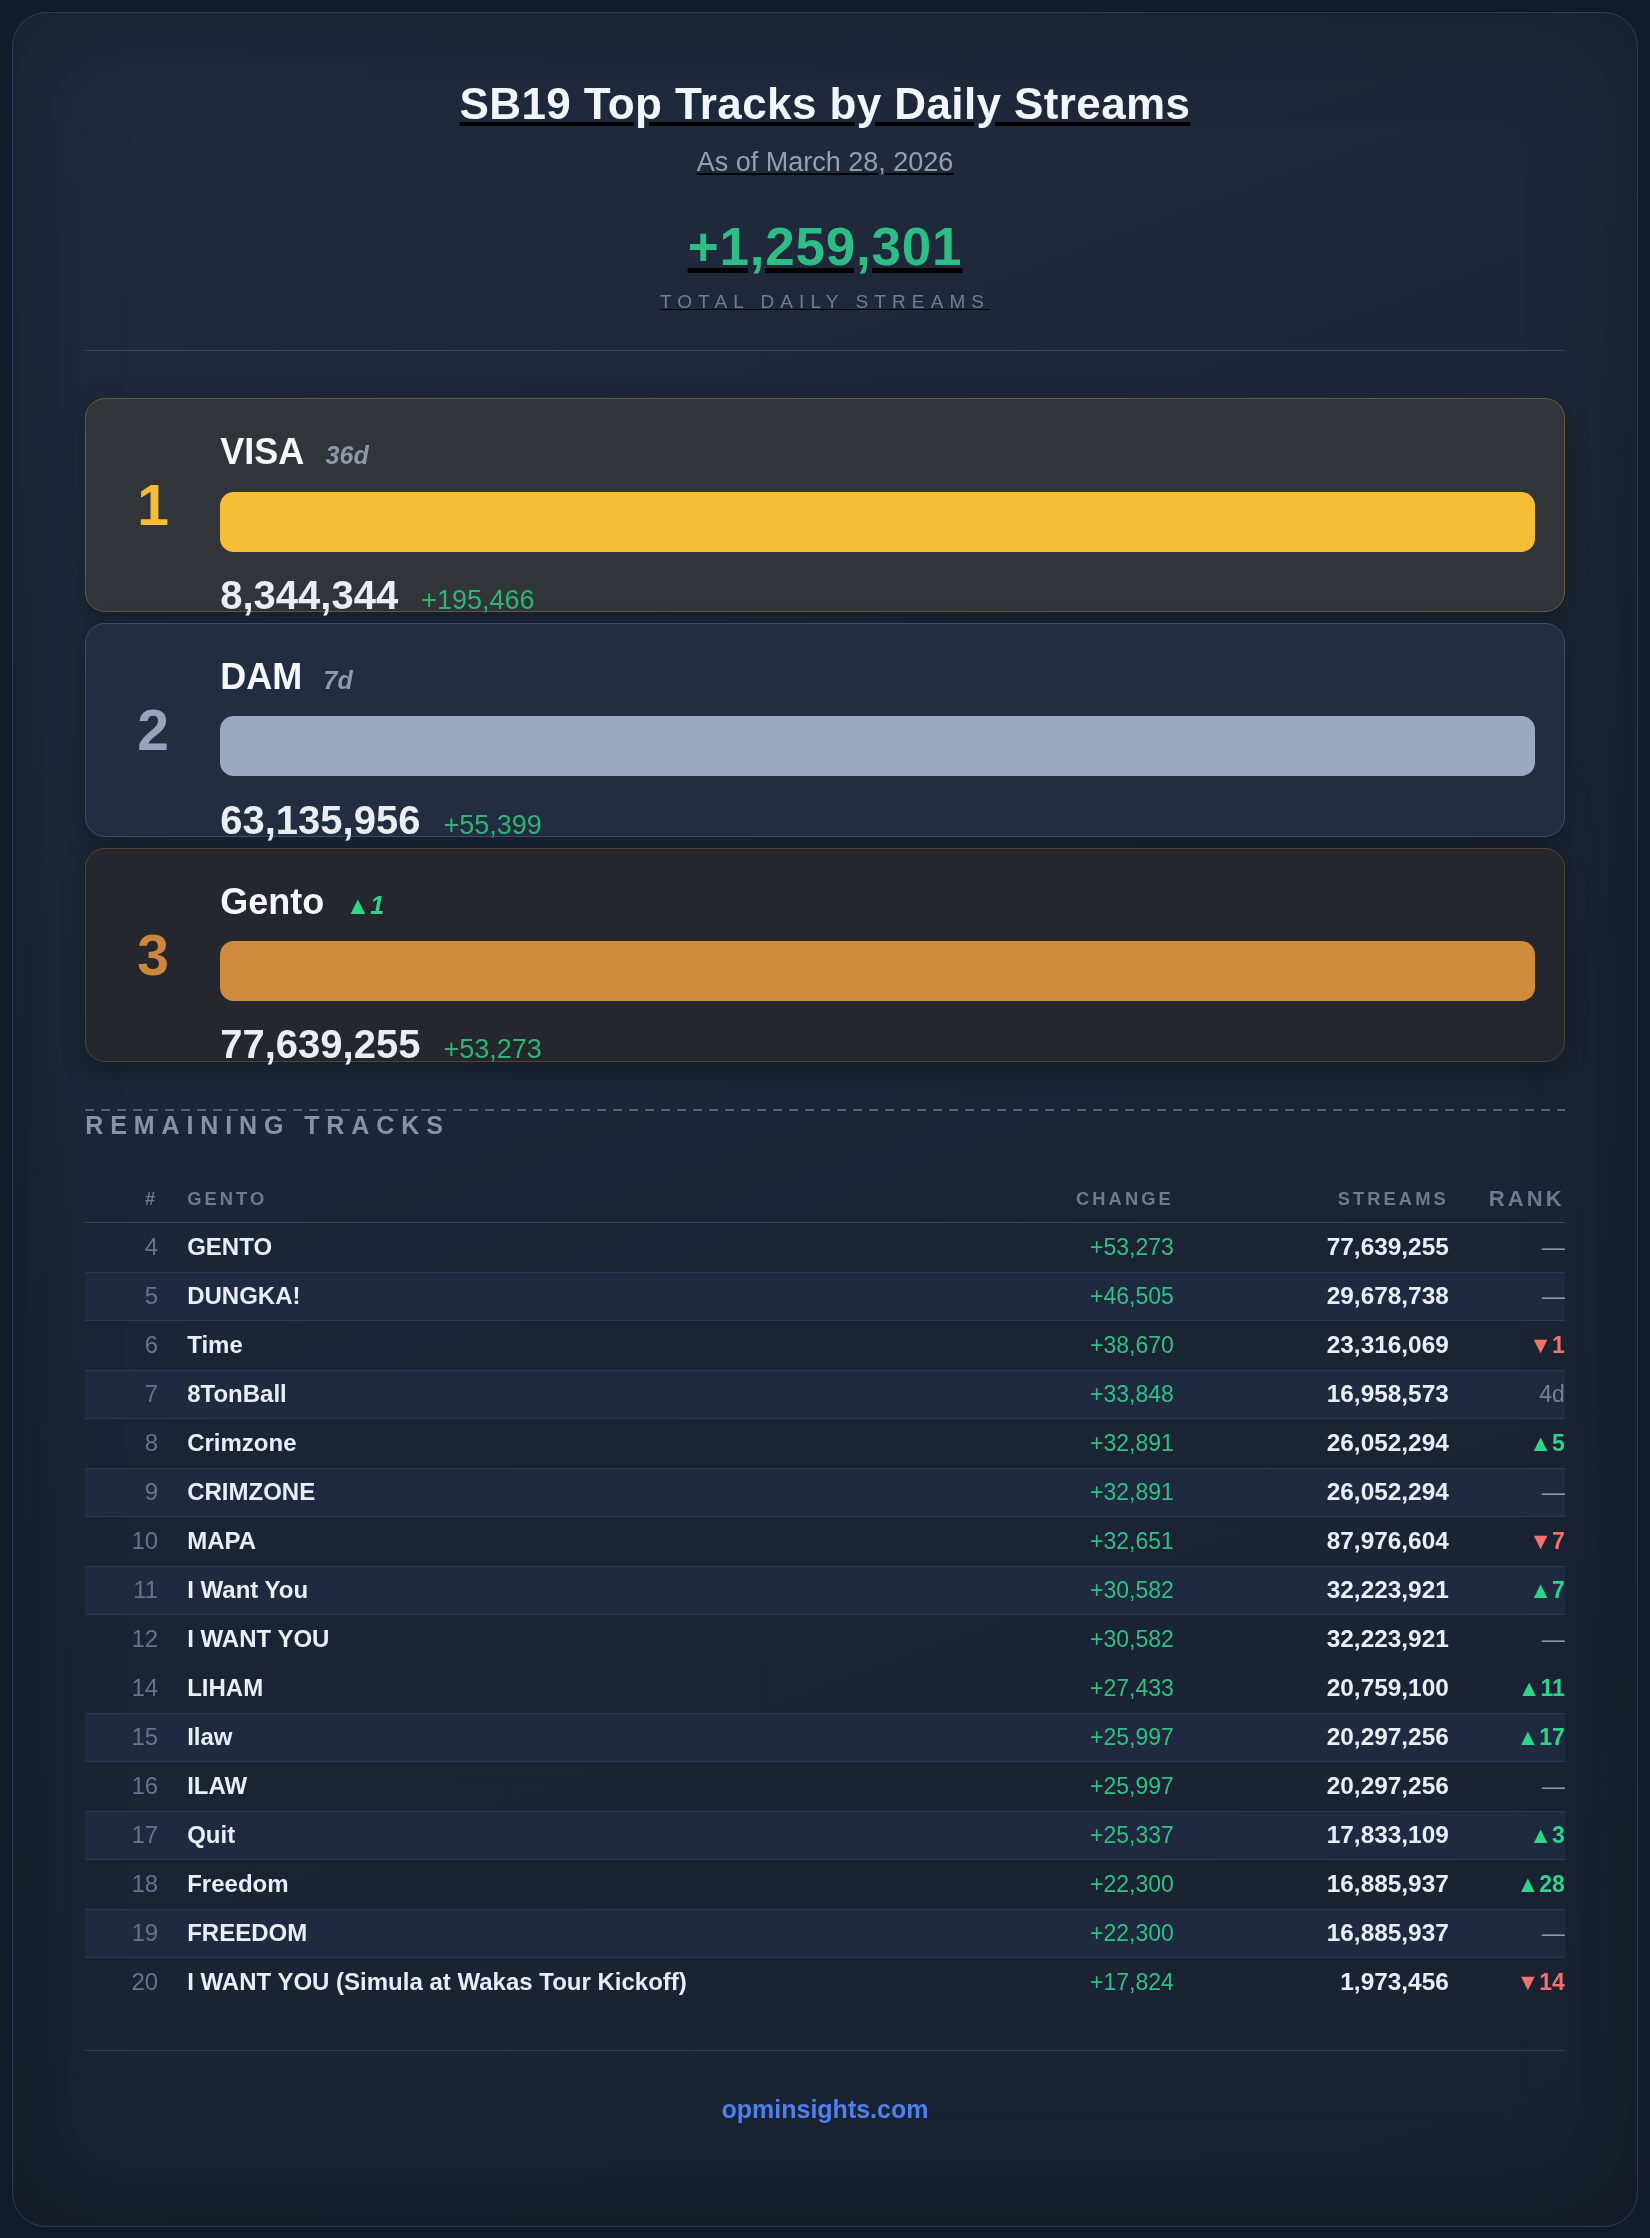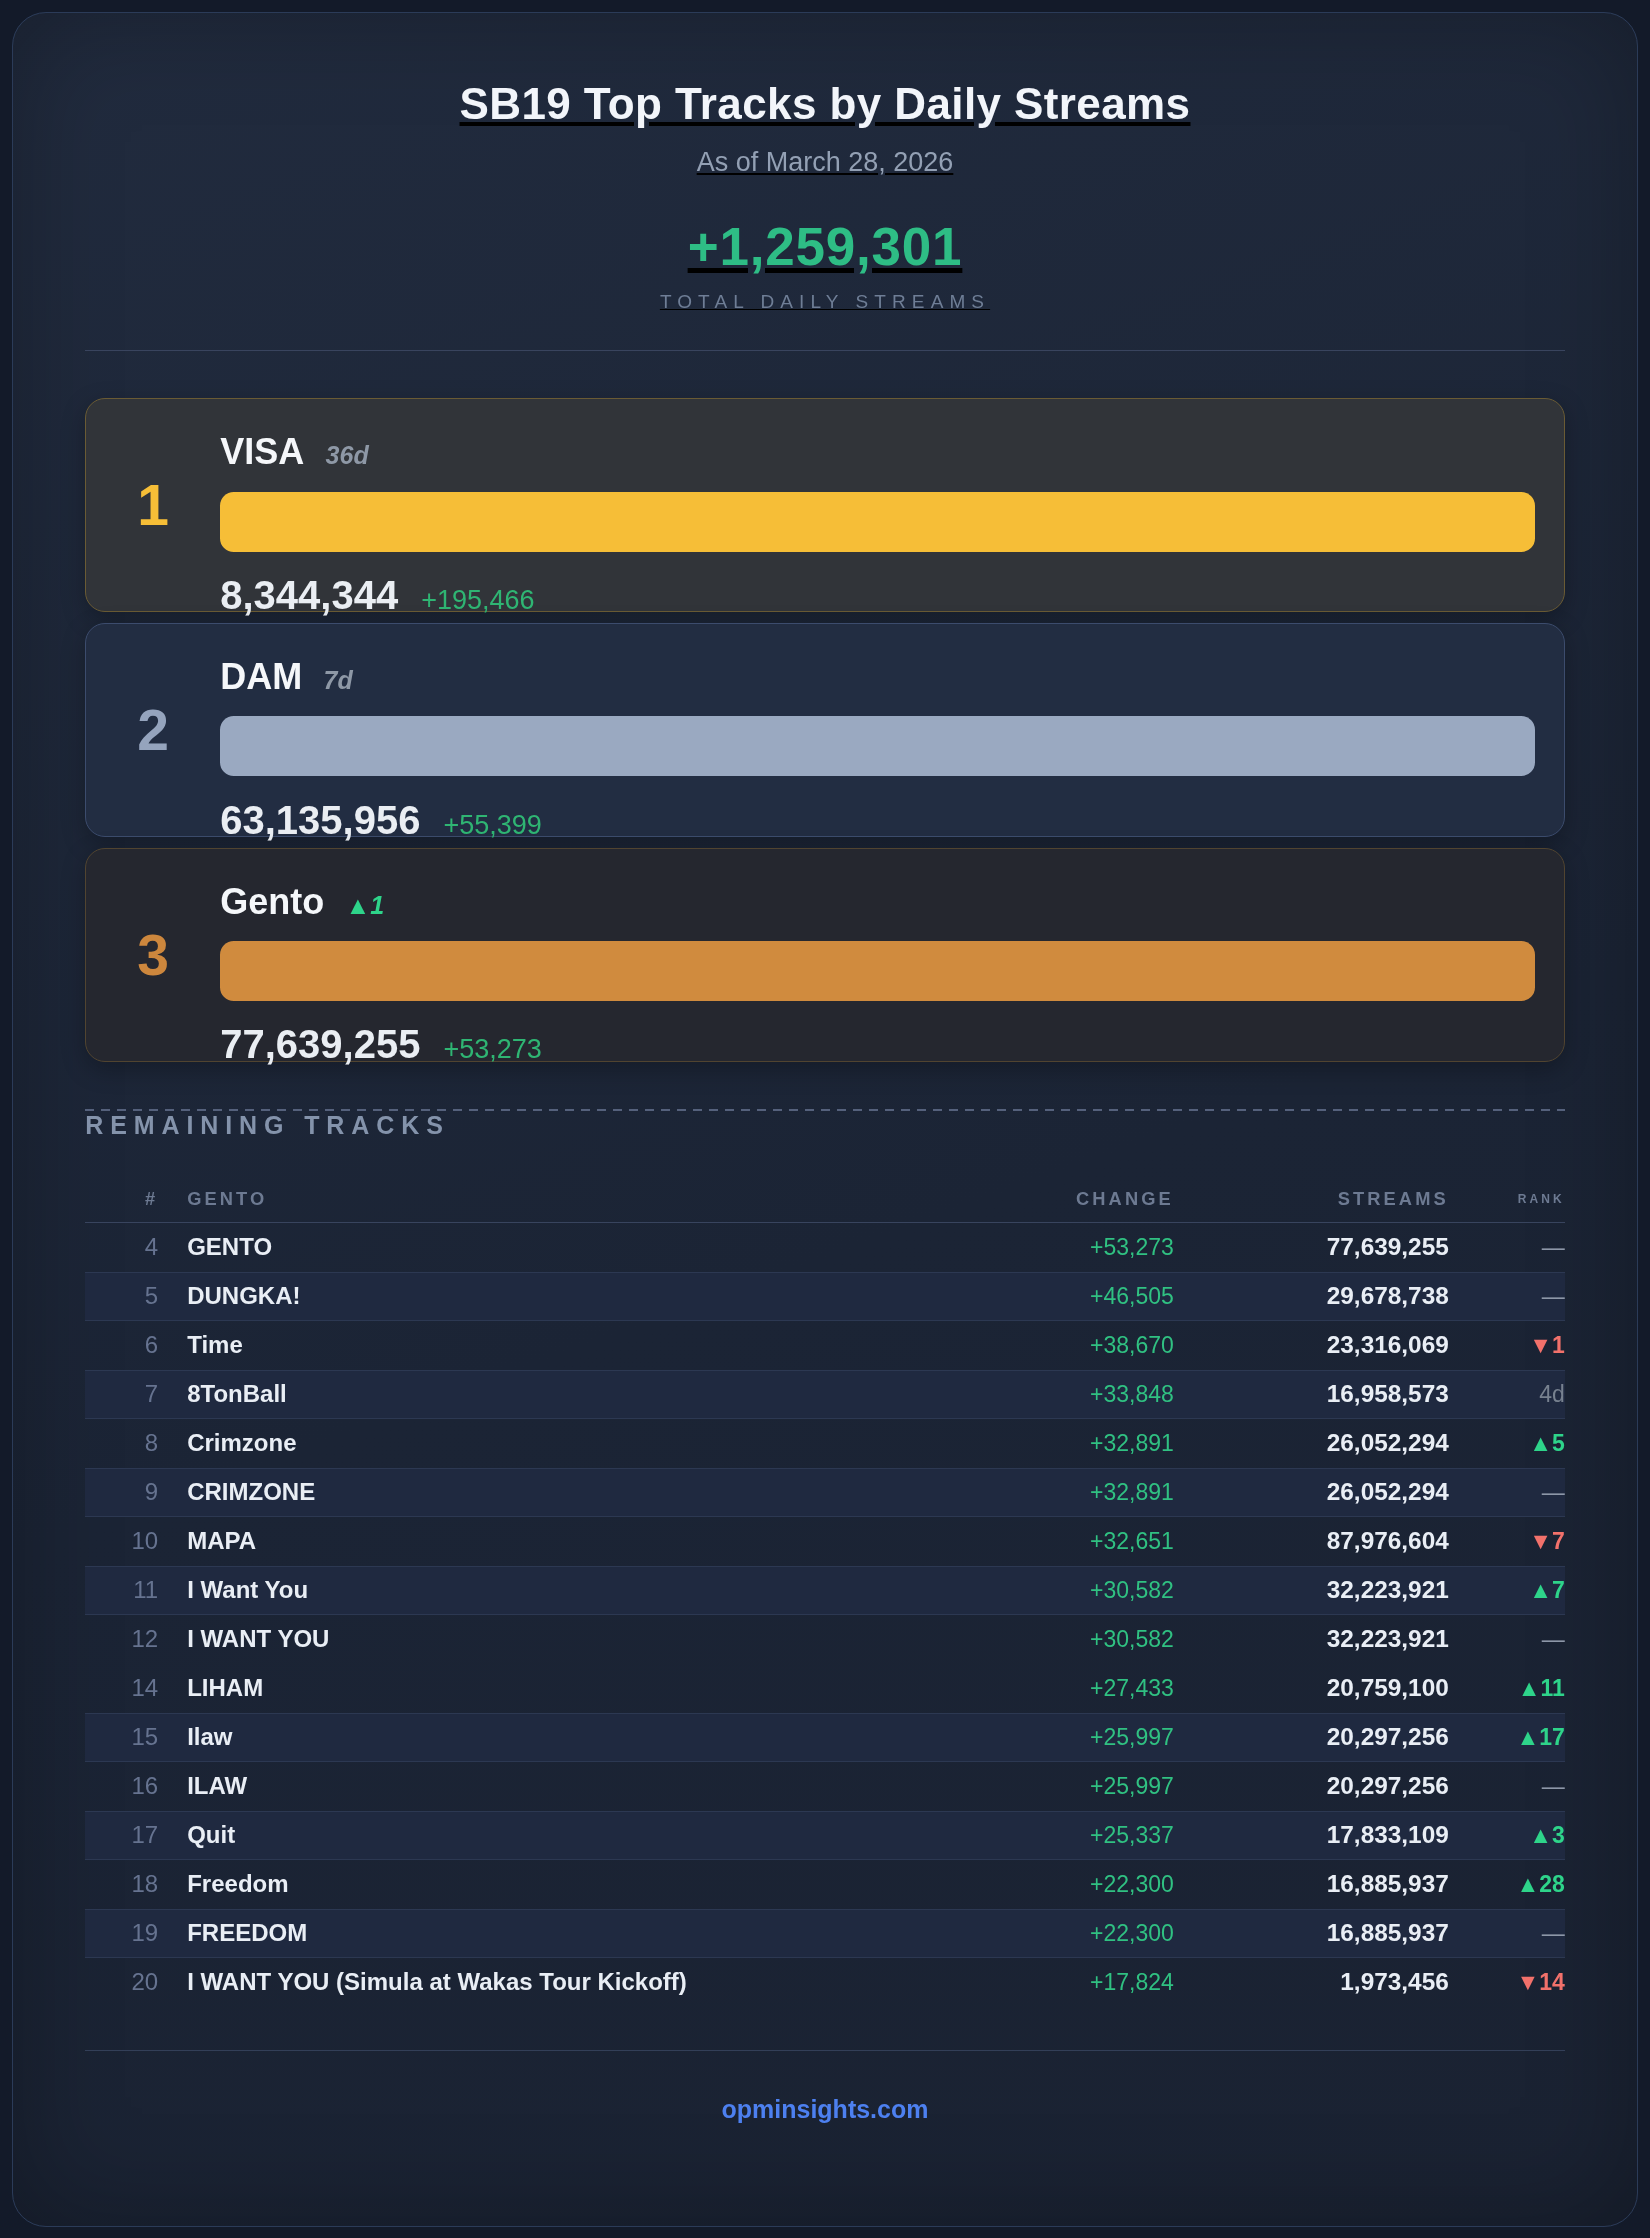--- a/index.html
+++ b/index.html
@@ -151,21 +151,21 @@
 
     <div class="dashed"></div>
     <div class="section-title">REMAINING TRACKS</div>
 
     <div class="table">
       <div class="trow thead">
         <div class="c-num">#</div>
         <div class="c-track">GENTO</div>
         <div class="c-change" style="color:#6d7a92;">CHANGE</div>
         <div class="c-streams" style="color:#6d7a92; font-weight:bold; font-size:18.3px;">STREAMS</div>
-        <div class="c-rank" style="color:#6d7a92; font-size:12px;text-align:right;">RANK</div>
+        <div class="c-rank" style="color:#6d7a92; font-size:22px;text-align:right;">RANK</div>
       </div>
       <div id="table-body">
   <div class="trow">
     <div class="c-num">4</div>
     <div class="c-track">GENTO</div>
     <div class="c-change">+53,273</div>
     <div class="c-streams">77,639,255</div>
     <div class="c-rank rank-dash">—</div>
   </div>
 

